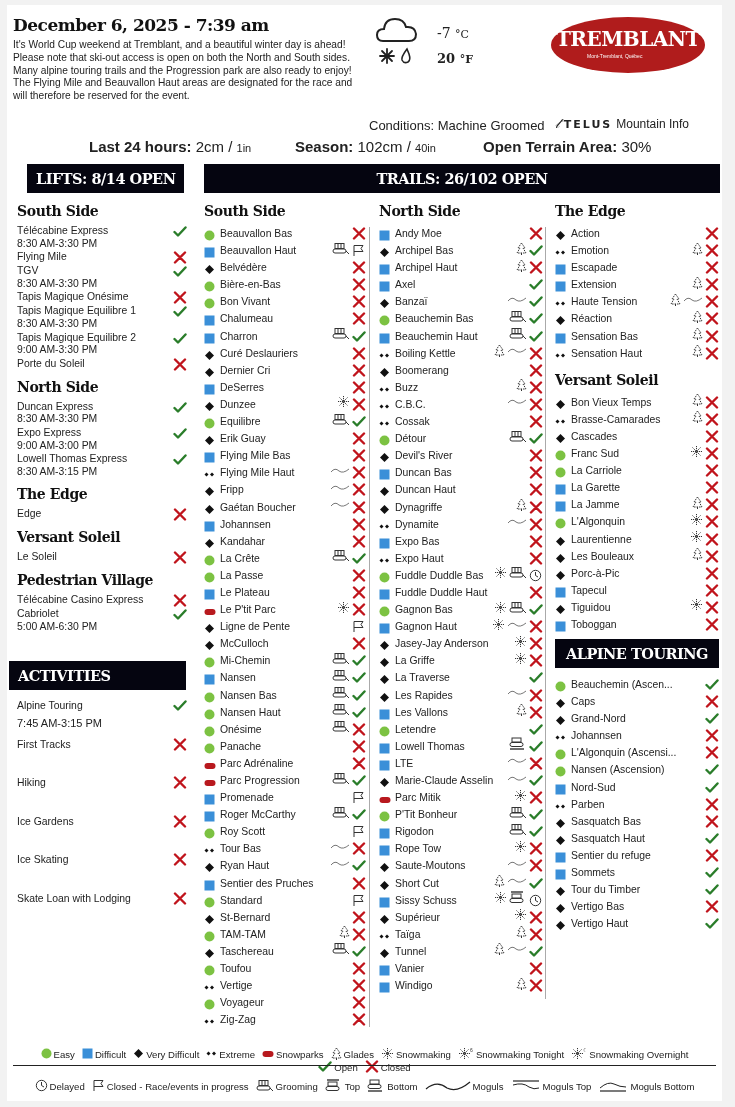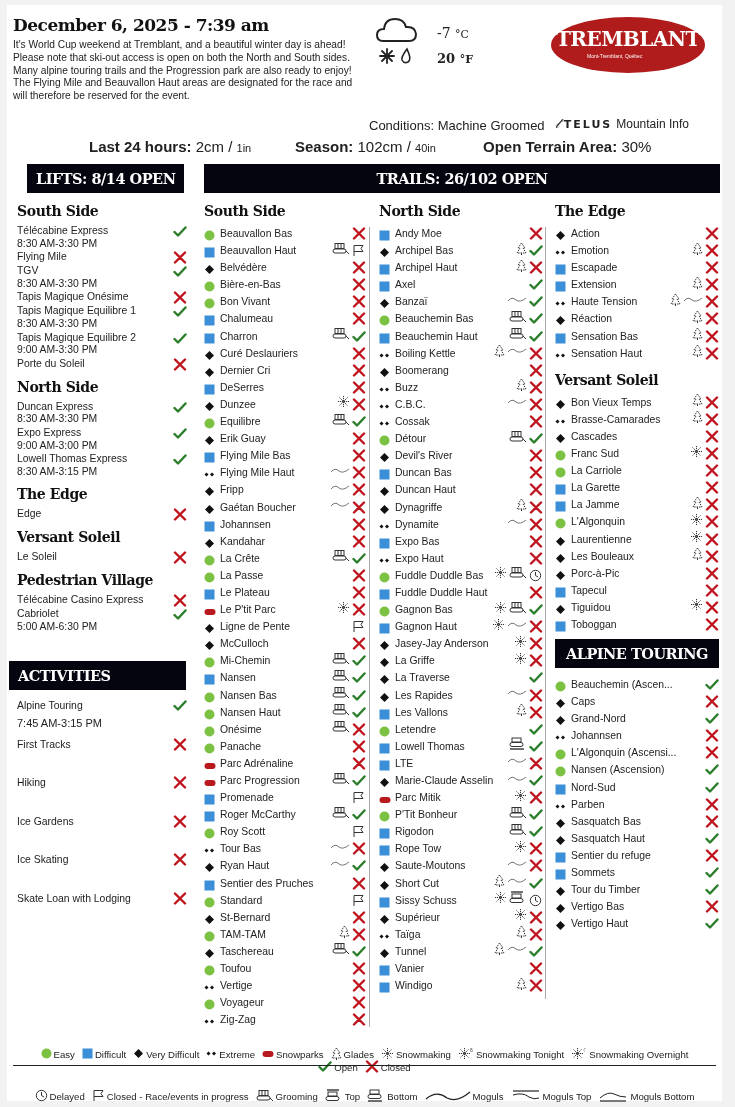--- a/index.html
+++ b/index.html
@@ -2112,21 +2112,21 @@
             </svg></span>
           <span>Open</span>
         </span>
         <span class="lg-item">
           <span class=""><svg width="14" height="13" viewBox="0 0 14 13">
               <path d="M2 1.5 L12 11.5 M12 1.5 L2 11.5" fill="none" stroke="#c0141c" stroke-width="2.4" stroke-linecap="round"></path>
             </svg></span>
           <span>Closed</span>
         </span>
       </div>
-    <div class="lg-row" id="lg-row3" style="top:48px;">
+    <div class="lg-row" id="lg-row3" style="top:38px;">
         <span class="lg-item">
           <span class=""><svg width="13" height="13" viewBox="0 0 13 13">
               <circle cx="6.5" cy="6.5" r="5.2" fill="none" stroke="#333" stroke-width="1"></circle>
               <path d="M6.5 3 V6.5 L9 8" fill="none" stroke="#333" stroke-width="1"></path>
             </svg></span>
           <span>Delayed</span>
         </span>
         <span class="lg-item">
           <span class=""><svg width="13" height="13" viewBox="0 0 13 13">
               <path d="M2 12 V1.5 H11 L9 4.5 L11 7.5 H2" fill="none" stroke="#333" stroke-width="1"></path>

